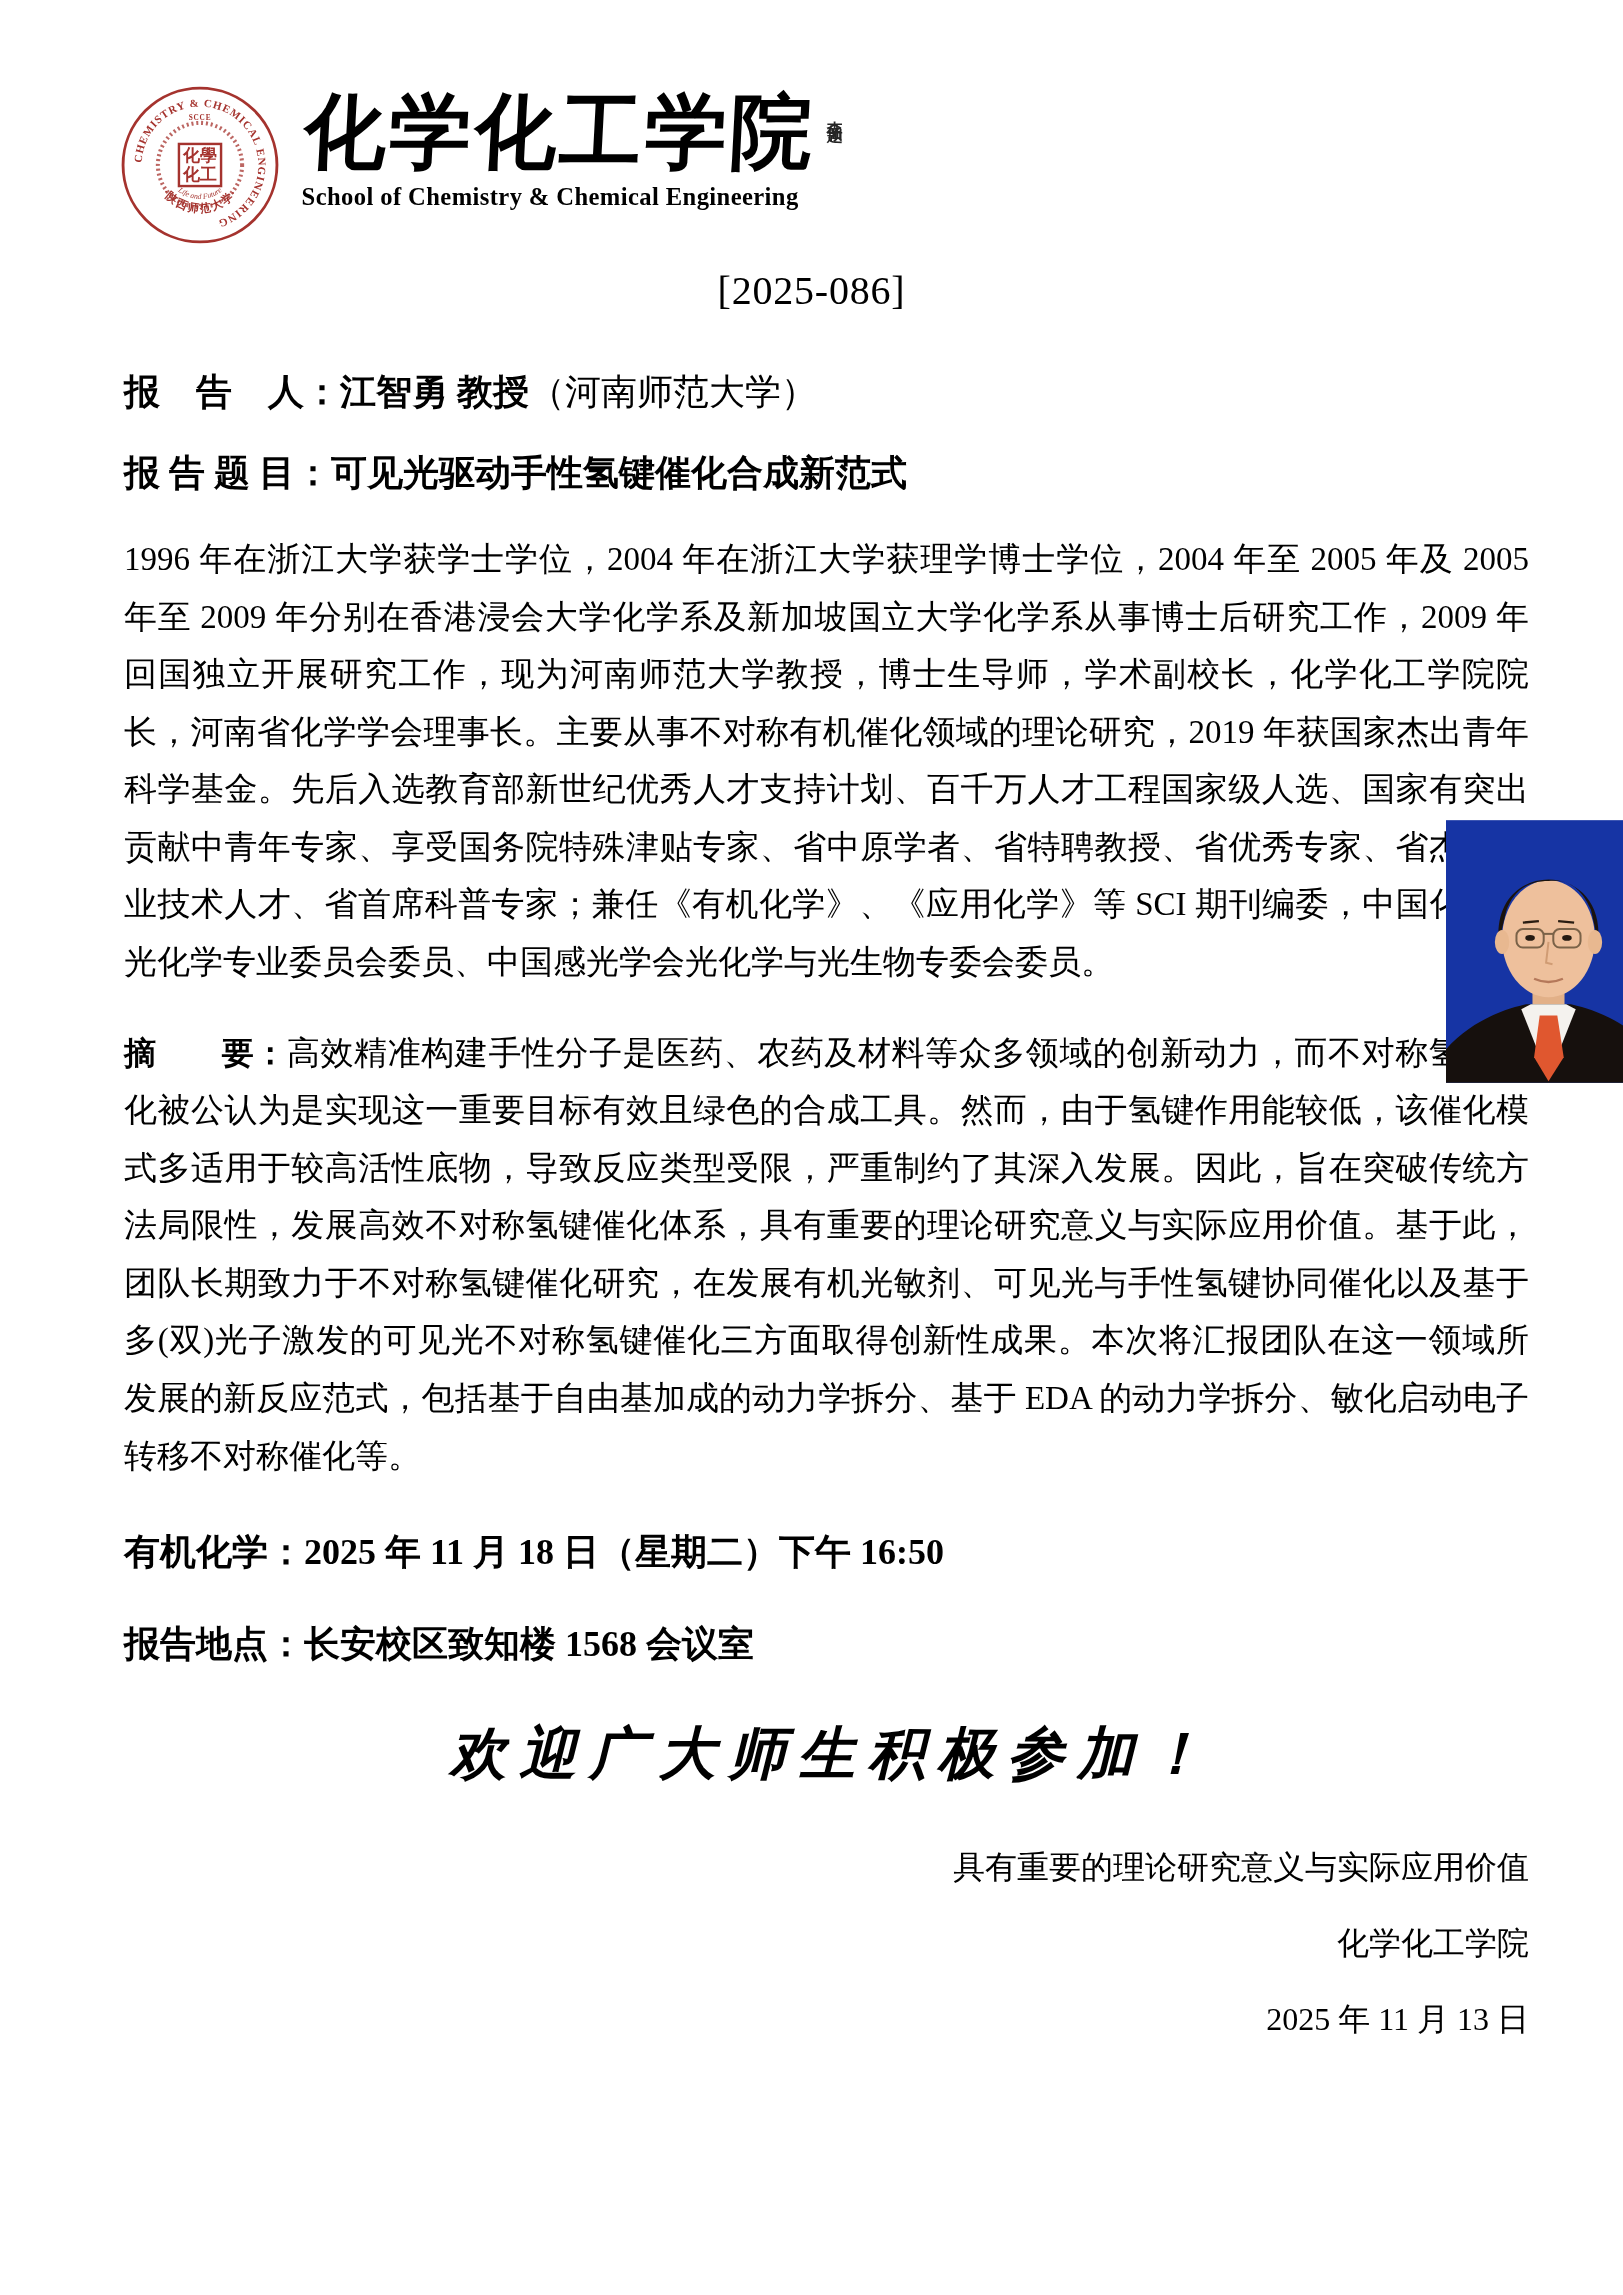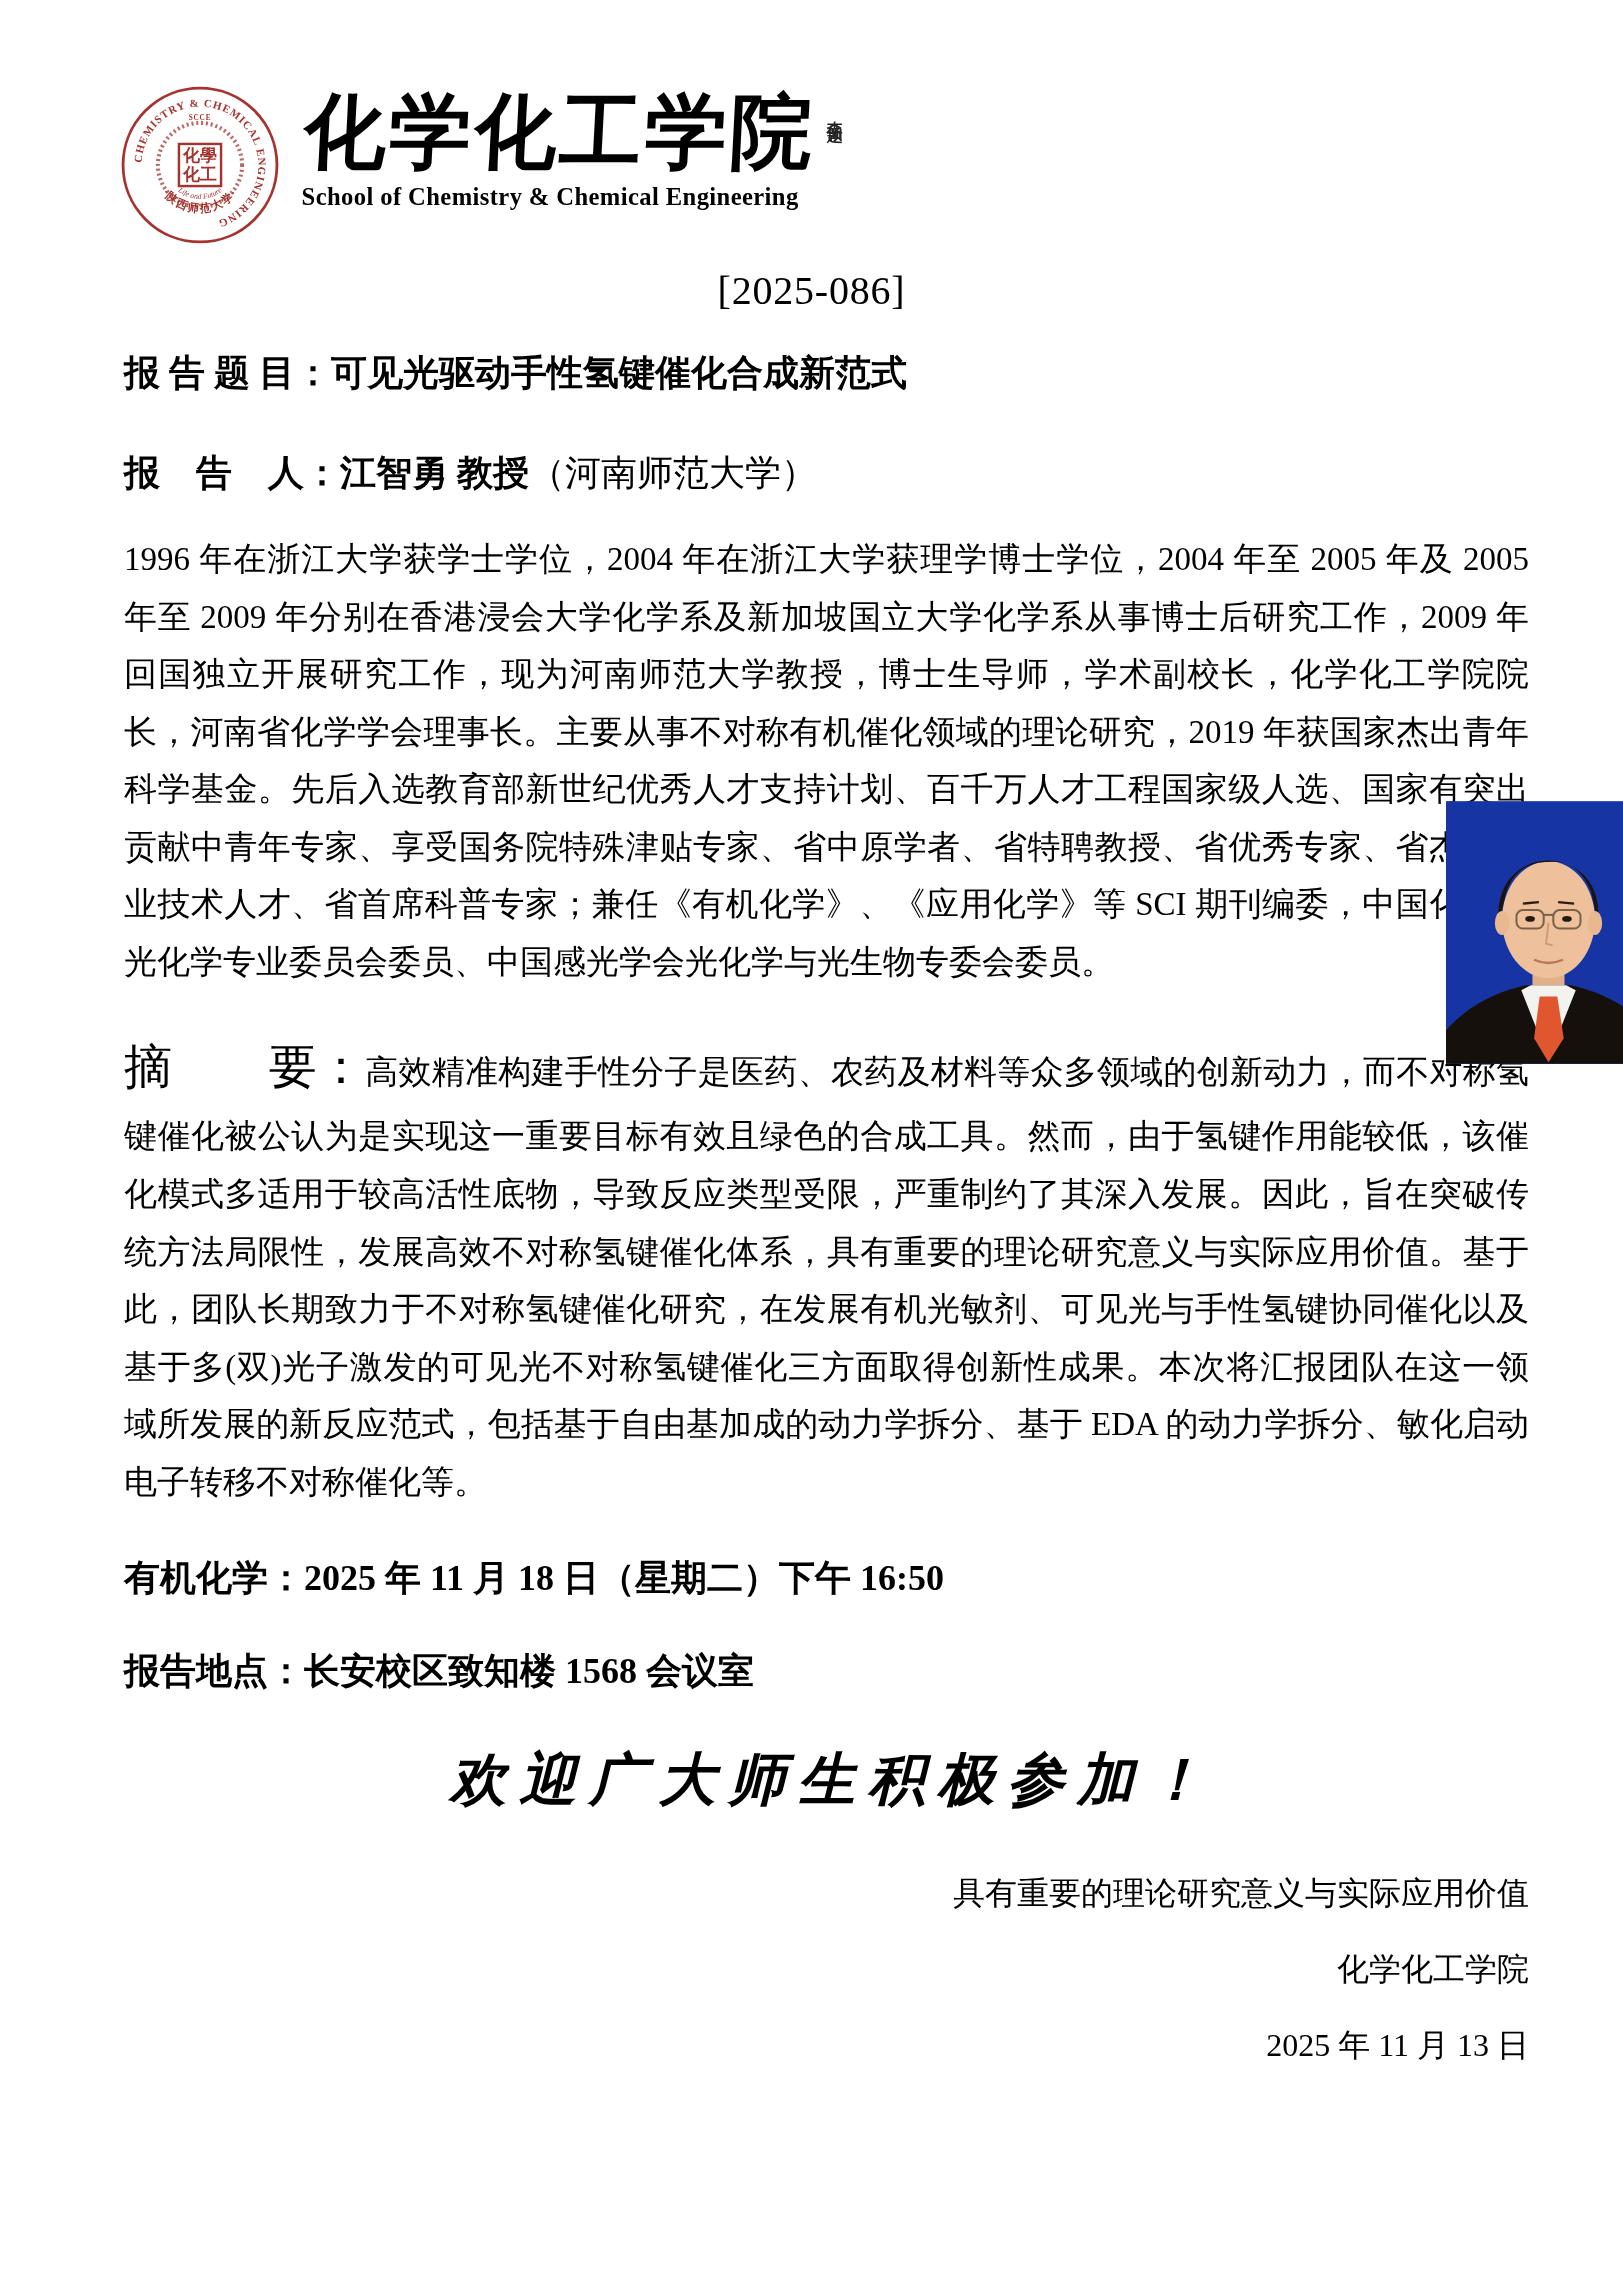--- a/index.html
+++ b/index.html
@@ -53,21 +53,21 @@
   .photo{
     position:absolute;left:1322px;top:449px;width:205px;height:263px;
   }
   .photo svg{width:100%;height:100%;display:block;}
   
   .para{
     font-size:33px;line-height:1.745;
     text-align:justify;margin-top:20.6px;
   }
   .abstract{margin-top:32px;}
-  .abstract-label{font-weight:normal;font-size:48px;}
+  .abstract-label{font-weight:bold;font-size:32px;}
   
   .sched-time{margin-top:46px;}
   .sched-venue{margin-top:49px;}
   
   .welcome{
     text-align:center;
     font-size:57px;font-weight:bold;font-style:italic;
     letter-spacing:12.7px;text-indent:12.7px;
     margin-top:49px;white-space:nowrap;
   }
@@ -129,23 +129,23 @@
         <line x1="122" y1="142" x2="134" y2="142" stroke="#7a6248" stroke-width="2.5"></line>
         <ellipse cx="105" cy="147" rx="6" ry="3.5" fill="#241a12"></ellipse>
         <ellipse cx="151" cy="147" rx="6" ry="3.5" fill="#241a12"></ellipse>
         <line x1="96" y1="128" x2="116" y2="126" stroke="#2a1d12" stroke-width="3"></line>
         <line x1="140" y1="126" x2="160" y2="128" stroke="#2a1d12" stroke-width="3"></line>
         <path d="M128,152 L125,178 L133,180" fill="none" stroke="#d09c74" stroke-width="2.5"></path>
         <path d="M110,198 Q128,206 146,198" fill="none" stroke="#b5785a" stroke-width="3"></path>
       </svg>
     </div>
 
+    <p class="info-line line-speaker"><span>报　告　人：</span><span>江智勇 教授</span><span class="affil">（河南师范大学）</span></p>
+
     <p class="info-line line-topic"><span>报 告 题 目：</span><span>可见光驱动手性氢键催化合成新范式</span></p>
-
-    <p class="info-line line-speaker"><span>报　告　人：</span><span>江智勇 教授</span><span class="affil">（河南师范大学）</span></p>
 
 
     <p class="para">1996 年在浙江大学获学士学位，2004 年在浙江大学获理学博士学位，2004 年至 2005 年及 2005 年至 2009 年分别在香港浸会大学化学系及新加坡国立大学化学系从事博士后研究工作，2009 年回国独立开展研究工作，现为河南师范大学教授，博士生导师，学术副校长，化学化工学院院长，河南省化学学会理事长。主要从事不对称有机催化领域的理论研究，2019 年获国家杰出青年科学基金。先后入选教育部新世纪优秀人才支持计划、百千万人才工程国家级人选、国家有突出贡献中青年专家、享受国务院特殊津贴专家、省中原学者、省特聘教授、省优秀专家、省杰出专业技术人才、省首席科普专家；兼任《有机化学》、《应用化学》等 SCI 期刊编委，中国化学会光化学专业委员会委员、中国感光学会光化学与光生物专委会委员。</p>
 
     <p class="para abstract"><span class="abstract-label">摘　　要：</span><span>高效精准构建手性分子是医药、农药及材料等众多领域的创新动力，而不对称氢键催化被公认为是实现这一重要目标有效且绿色的合成工具。然而，由于氢键作用能较低，该催化模式多适用于较高活性底物，导致反应类型受限，严重制约了其深入发展。因此，旨在突破传统方法局限性，发展高效不对称氢键催化体系，具有重要的理论研究意义与实际应用价值。基于此，团队长期致力于不对称氢键催化研究，在发展有机光敏剂、可见光与手性氢键协同催化以及基于多(双)光子激发的可见光不对称氢键催化三方面取得创新性成果。本次将汇报团队在这一领域所发展的新反应范式，包括基于自由基加成的动力学拆分、基于 EDA 的动力学拆分、敏化启动电子转移不对称催化等。</span></p>
 
     <p class="info-line sched-time"><span>有机化学：</span><span>2025 年 11 月 18 日（星期二）下午 16:50</span></p>
 
     <p class="info-line sched-venue"><span>报告地点：</span><span>长安校区致知楼 1568 会议室</span></p>
 

